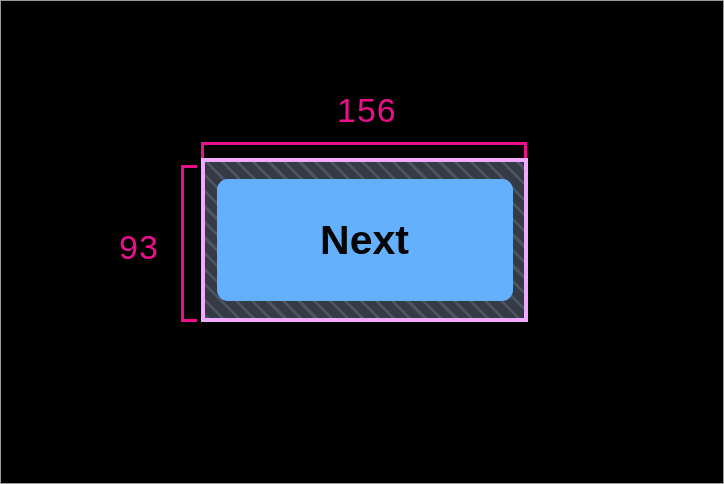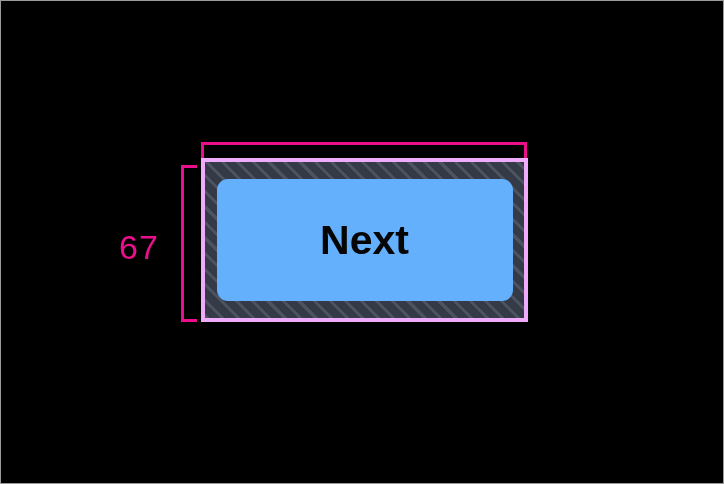--- a/index.html
+++ b/index.html
@@ -125,24 +125,25 @@
     line-height: 1;
     letter-spacing: 0px;
     font-family: "Liberation Sans", "DejaVu Sans", sans-serif;
   }
 </style>
 </head>
 <body>
 
 <div id="canvas">
 
+  <div class="dim-label" id="width-label">156</div>
 
   <div id="width-bracket"></div>
 
-  <div class="dim-label" id="height-label">67</div>
+  <div class="dim-label" id="height-label">93</div>
 
   <div id="height-bracket"></div>
 
   <div id="selection-box">
 
     <div id="margin-region">
 
       <button id="next-button">
         <span id="next-button-label">Next</span>
       </button>

